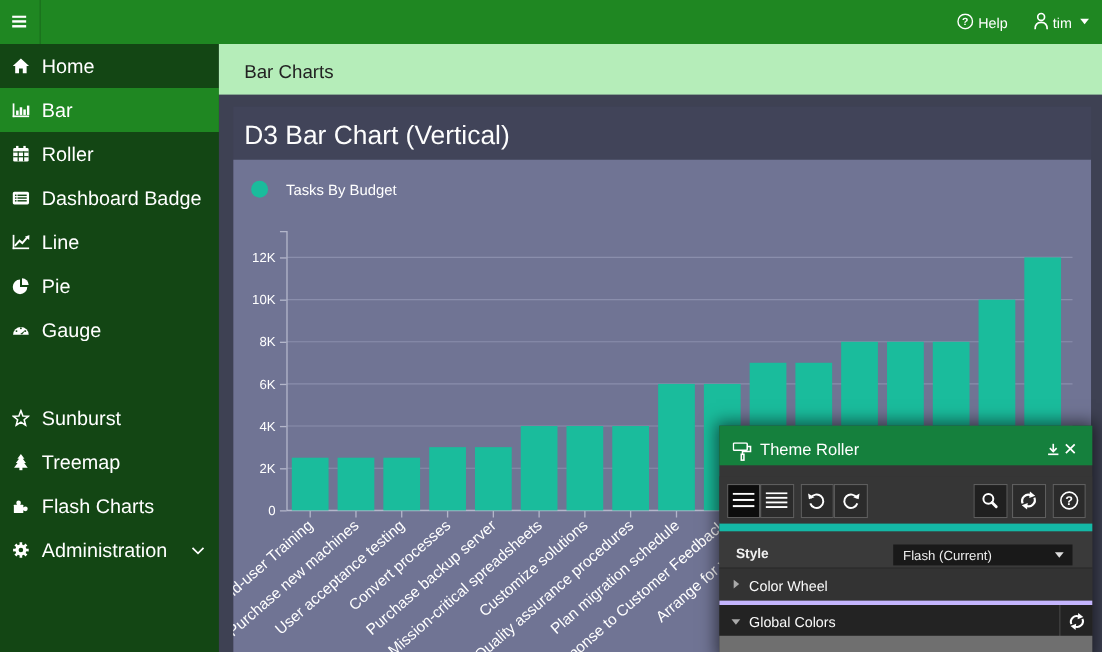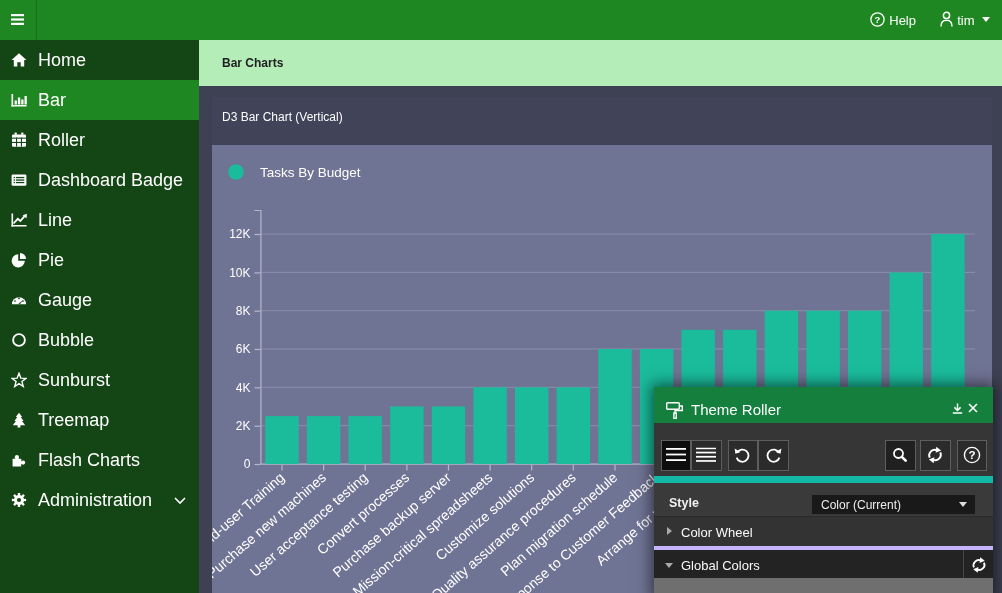--- a/index.html
+++ b/index.html
@@ -9,25 +9,25 @@
 #title{position:absolute;left:50px;top:9px;color:#fff;font-size:17.5px}
 #hdr-r{position:absolute;right:0;top:0;height:40px;color:#fff;font-size:13px}
 
 #side{position:absolute;left:0;top:40px;width:199px;height:553px;background:#134614}
 .mi{position:absolute;left:0;width:199px;height:40px;color:#fff;font-size:18px}
 .mi .ic{position:absolute;left:11px;top:12px}
 .mi .lb{position:absolute;left:38px;top:12px;line-height:16px}
 .mi.sel{background:#1f8722}
 
 #crumb{position:absolute;left:199px;top:40px;width:803px;height:46px;background:#b5edb9}
-#crumb span{position:absolute;left:23px;top:15.5px;font-size:12px;font-weight:bold;color:#222}
+#crumb span{position:absolute;left:23px;top:15.5px;font-size:17px;font-weight:normal;color:#222}
 
 #region{position:absolute;left:211.5px;top:97px;width:780px;height:496px;background:#414459}
 #rhead{position:absolute;left:0;top:0;width:780px;height:48px}
-#rhead span{position:absolute;left:10.5px;top:13px;color:#fdfdfd;font-size:12px}
+#rhead span{position:absolute;left:10.5px;top:13px;color:#fdfdfd;font-size:24px}
 #chart{position:absolute;left:0;top:48px}
 
 #panel{position:absolute;left:654px;top:387px;width:339px;height:210px;background:#363636;box-shadow:0 0 14px 3px rgba(0,0,0,0.55);color:#fff}
 #trh{position:absolute;left:0;top:0;width:339px;height:36px;background:#15803d}
 #trh .t{position:absolute;left:37px;top:14px;font-size:15px;color:#fff}
 #trtool{position:absolute;left:0;top:46px;width:339px;height:43px;background:#363636}
 .btn{position:absolute;top:6.5px;width:30.5px;height:31px;background:#2b2b2b;border:1px solid #5e5e5e}
 .btn.dark{background:#0d0d0d}
 .btn svg{position:absolute;left:50%;top:50%;transform:translate(-50%,-50%)}
 #trstyle{position:absolute;left:0;top:89px;width:339px;height:39.5px;background:#3a3a3a;border-top:7px solid #14b8a6}
@@ -134,26 +134,20 @@
       <svg class="ic" width="16" height="16" viewBox="0 0 16 16">
         <path d="M0.9 12.3 A7.1 7.1 0 1 1 15.1 12.3 Z" fill="#fff"></path>
         <g fill="#134614">
           <circle cx="4" cy="9" r="0.85"></circle>
           <circle cx="8" cy="6.4" r="0.85"></circle>
           <circle cx="12" cy="9" r="0.85"></circle>
           <path d="M7.4 11.7 L12.5 7.8 L9.1 12.1 Z"></path>
         </g>
       </svg>
       <span class="lb">Gauge</span>
-    </div>
-<div class="mi " style="top:280px">
-      <svg class="ic" width="16" height="16" viewBox="0 0 16 16">
-        <circle cx="8" cy="8" r="5.9" fill="none" stroke="#fff" stroke-width="1.9"></circle>
-      </svg>
-      <span class="lb">Bubble</span>
     </div>
 <div class="mi " style="top:320px">
       <svg class="ic" width="16" height="16" viewBox="0 0 16 16">
         <path d="M8.00,1.30 L9.82,6.09 L14.94,6.34 L10.95,9.56 L12.29,14.51 L8.00,11.70 L3.71,14.51 L5.05,9.56 L1.06,6.34 L6.18,6.09 Z" fill="none" stroke="#fff" stroke-width="1.4"></path>
       </svg>
       <span class="lb">Sunburst</span>
     </div>
 <div class="mi " style="top:360px">
       <svg class="ic" width="16" height="16" viewBox="0 0 16 16" fill="#fff">
         <path d="M8 0.8 L11.2 5 H9.7 L12.6 9 H11 L14.2 13.2 H9.4 V15.4 H6.6 V13.2 H1.8 L5 9 H3.4 L6.3 5 H4.8 Z"></path>
@@ -339,21 +333,21 @@
 <div class="btn" style="left:302.5px">
         <svg width="18" height="18" viewBox="0 0 18 18">
           <circle cx="9" cy="9" r="7.6" fill="none" stroke="#fff" stroke-width="1.4"></circle>
           <text x="9" y="13.2" text-anchor="middle" font-size="11.5" font-weight="bold" fill="#fff" font-family="Liberation Sans">?</text>
         </svg>
       </div>
 </div>
 <div id="trstyle">
 <span class="lb">Style</span>
 <div id="sel">
-        <span>Color (Current)</span>
+        <span>Flash (Current)</span>
         <div class="tri" style="right:8px;top:7px;border-left:4.5px solid transparent;border-right:4.5px solid transparent;border-top:5.5px solid #ddd"></div>
       </div>
 </div>
 <div id="cwheel">
       <div class="tri" style="left:13px;top:10.5px;border-top:4.5px solid transparent;border-bottom:4.5px solid transparent;border-left:5.5px solid #a9a9a9"></div>
       <span class="secttl">Color Wheel</span>
     </div>
 <div id="gcol">
       <div class="tri" style="left:11px;top:13px;border-left:4.5px solid transparent;border-right:4.5px solid transparent;border-top:5.5px solid #a9a9a9"></div>
       <span class="secttl">Global Colors</span>

